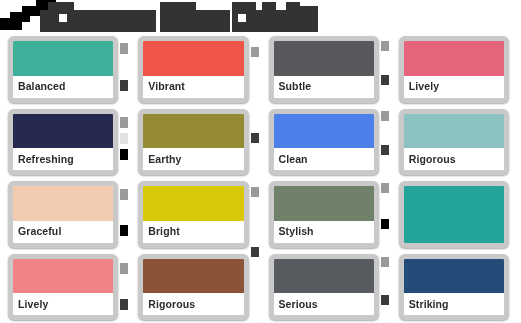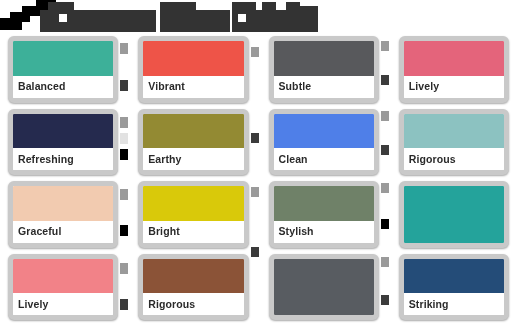--- a/index.html
+++ b/index.html
@@ -244,20 +244,23 @@
       <div class="card">
         <div class="swatch" style="background:#6F8168"></div>
         <div class="label-strip">
           <span>Stylish</span>
         </div>
       </div>
     </div>
     <div class="card-slot">
       <div class="card">
         <div class="swatch" style="background:#585C61"></div>
+        <div class="label-strip">
+          <span>Serious</span>
+        </div>
       </div>
     </div>
     <div class="scroll-rail">
       <i class="sb-light" style="top:4px;  height:10px;"></i>
       <i class="sb-dark" style="top:38px; height:10px;"></i>
       <i class="sb-light" style="top:74px; height:10px;"></i>
       <i class="sb-dark" style="top:108px;height:10px;"></i>
       <i class="sb-light" style="top:146px;height:10px;"></i>
       <i class="sb-black" style="top:182px;height:10px;"></i>
       <i class="sb-light" style="top:220px;height:10px;"></i>

